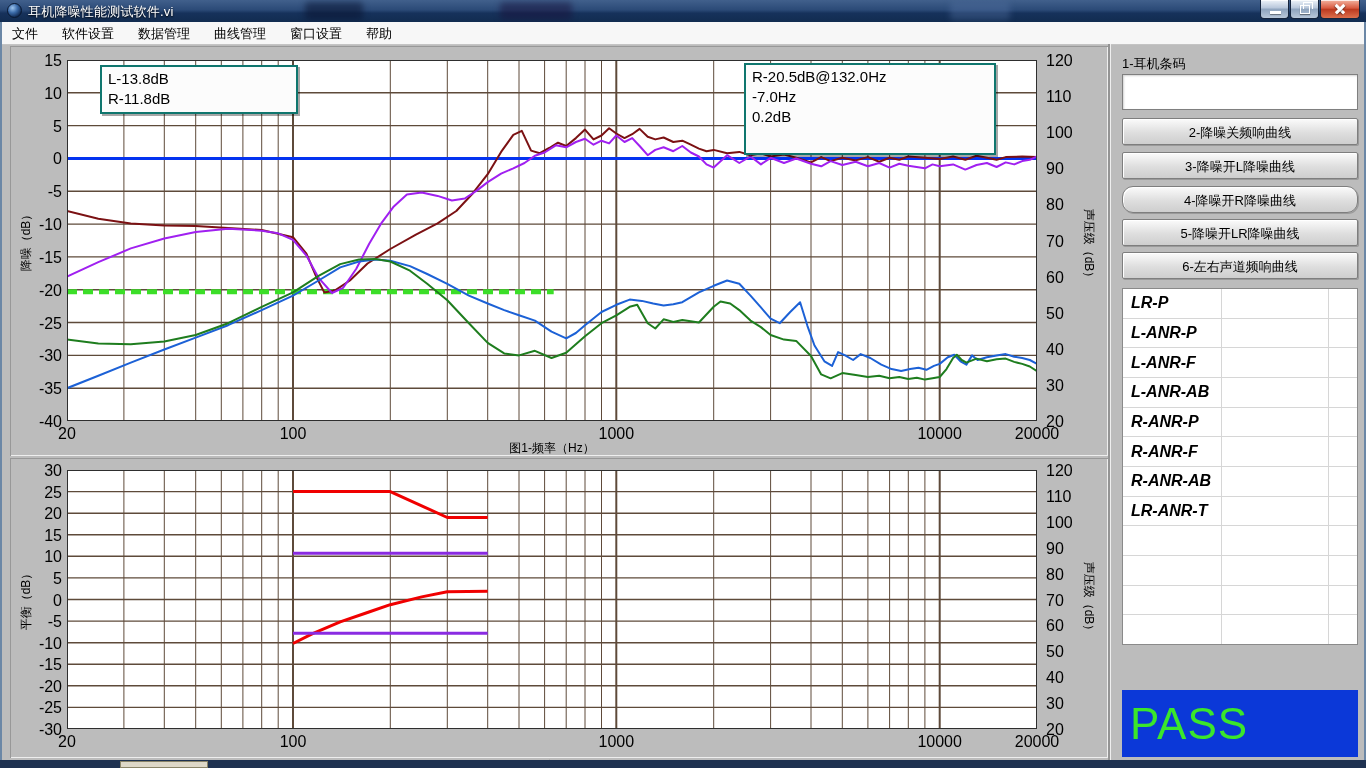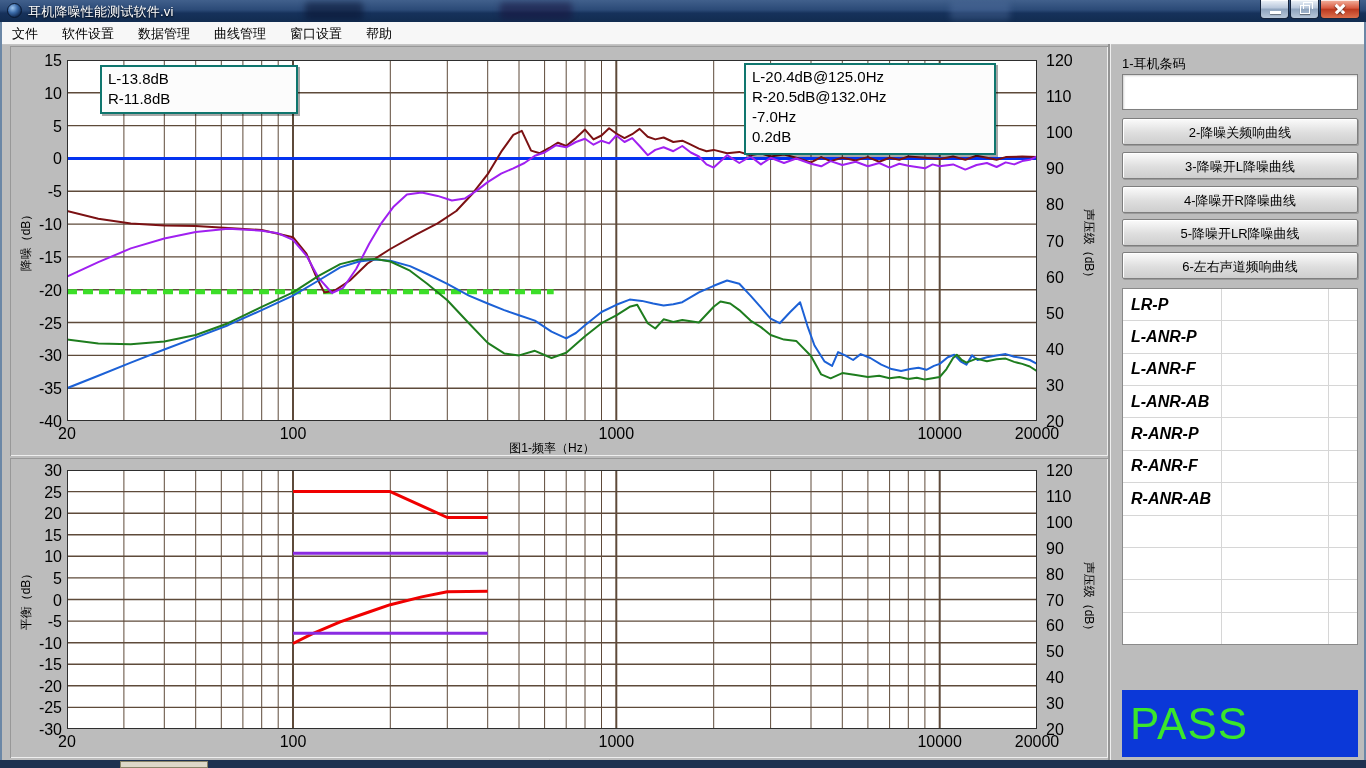--- a/index.html
+++ b/index.html
@@ -204,21 +204,20 @@
         <div class="tick-label" style="left: 1027px; top: 379px; transform: translateX(-50%);">20000</div>
       </div>
     <div class="axis-title-left" style="left:16px;top:194px;">降噪（dB）</div>
     <div class="axis-title-right" style="left:1078px;top:200px;">声压级（dB）</div>
     <div class="x-axis-title" style="left:542px;top:394px;">图1-频率（Hz）</div>
     <div class="annot" style="left:90px;top:19px;width:182px;height:41px;">
       <div>L-13.8dB</div>
       <div>R-11.8dB</div>
     </div>
     <div class="annot" style="left:734px;top:17px;width:236px;height:84px;">
-      <div>L-20.4dB@125.0Hz</div>
       <div>R-20.5dB@132.0Hz</div>
       <div>-7.0Hz</div>
       <div>0.2dB</div>
     </div>
   </div>
 
   <div class="chart-block" id="chart2-block">
     <svg class="plot-svg" style="left:57px;top:12px;" width="970" height="259" viewBox="0 0 970 259">
         <line x1="56.9" y1="0.0" x2="56.9" y2="259.0" stroke="#5E4A3A" stroke-width="1"></line>
         <line x1="97.3" y1="0.0" x2="97.3" y2="259.0" stroke="#5E4A3A" stroke-width="1"></line>
@@ -304,21 +303,21 @@
   </div>
 
   <div class="vridge"></div>
   <div class="edge-l"></div>
   <div class="edge-r"></div>
 
   <div class="panel-label">1-耳机条码</div>
   <input class="barcode-input" type="text" value="" style="">
   <button class="panel-btn" style="top:118px;">2-降噪关频响曲线</button>
   <button class="panel-btn" style="top:152px;">3-降噪开L降噪曲线</button>
-  <button class="panel-btn" style="top:186px;">4-降噪开R降噪曲线</button>
+  <button class="panel-btn" style="top:186px;border-radius:11px;">4-降噪开R降噪曲线</button>
   <button class="panel-btn" style="top:219px;">5-降噪开LR降噪曲线</button>
   <button class="panel-btn" style="top:252px;">6-左右声道频响曲线</button>
 
   <div class="result-list">
       <div class="list-row">
         <div class="cell-name">LR-P</div>
         <div class="cell-mid"></div>
         <div class="cell-end"></div>
       </div>
       <div class="list-row">
@@ -341,20 +340,25 @@
         <div class="cell-mid"></div>
         <div class="cell-end"></div>
       </div>
       <div class="list-row">
         <div class="cell-name">R-ANR-F</div>
         <div class="cell-mid"></div>
         <div class="cell-end"></div>
       </div>
       <div class="list-row">
         <div class="cell-name">R-ANR-AB</div>
+        <div class="cell-mid"></div>
+        <div class="cell-end"></div>
+      </div>
+      <div class="list-row">
+        <div class="cell-name">LR-ANR-T</div>
         <div class="cell-mid"></div>
         <div class="cell-end"></div>
       </div>
       <div class="list-row">
         <div class="cell-name"></div>
         <div class="cell-mid"></div>
         <div class="cell-end"></div>
       </div>
       <div class="list-row">
         <div class="cell-name"></div>

